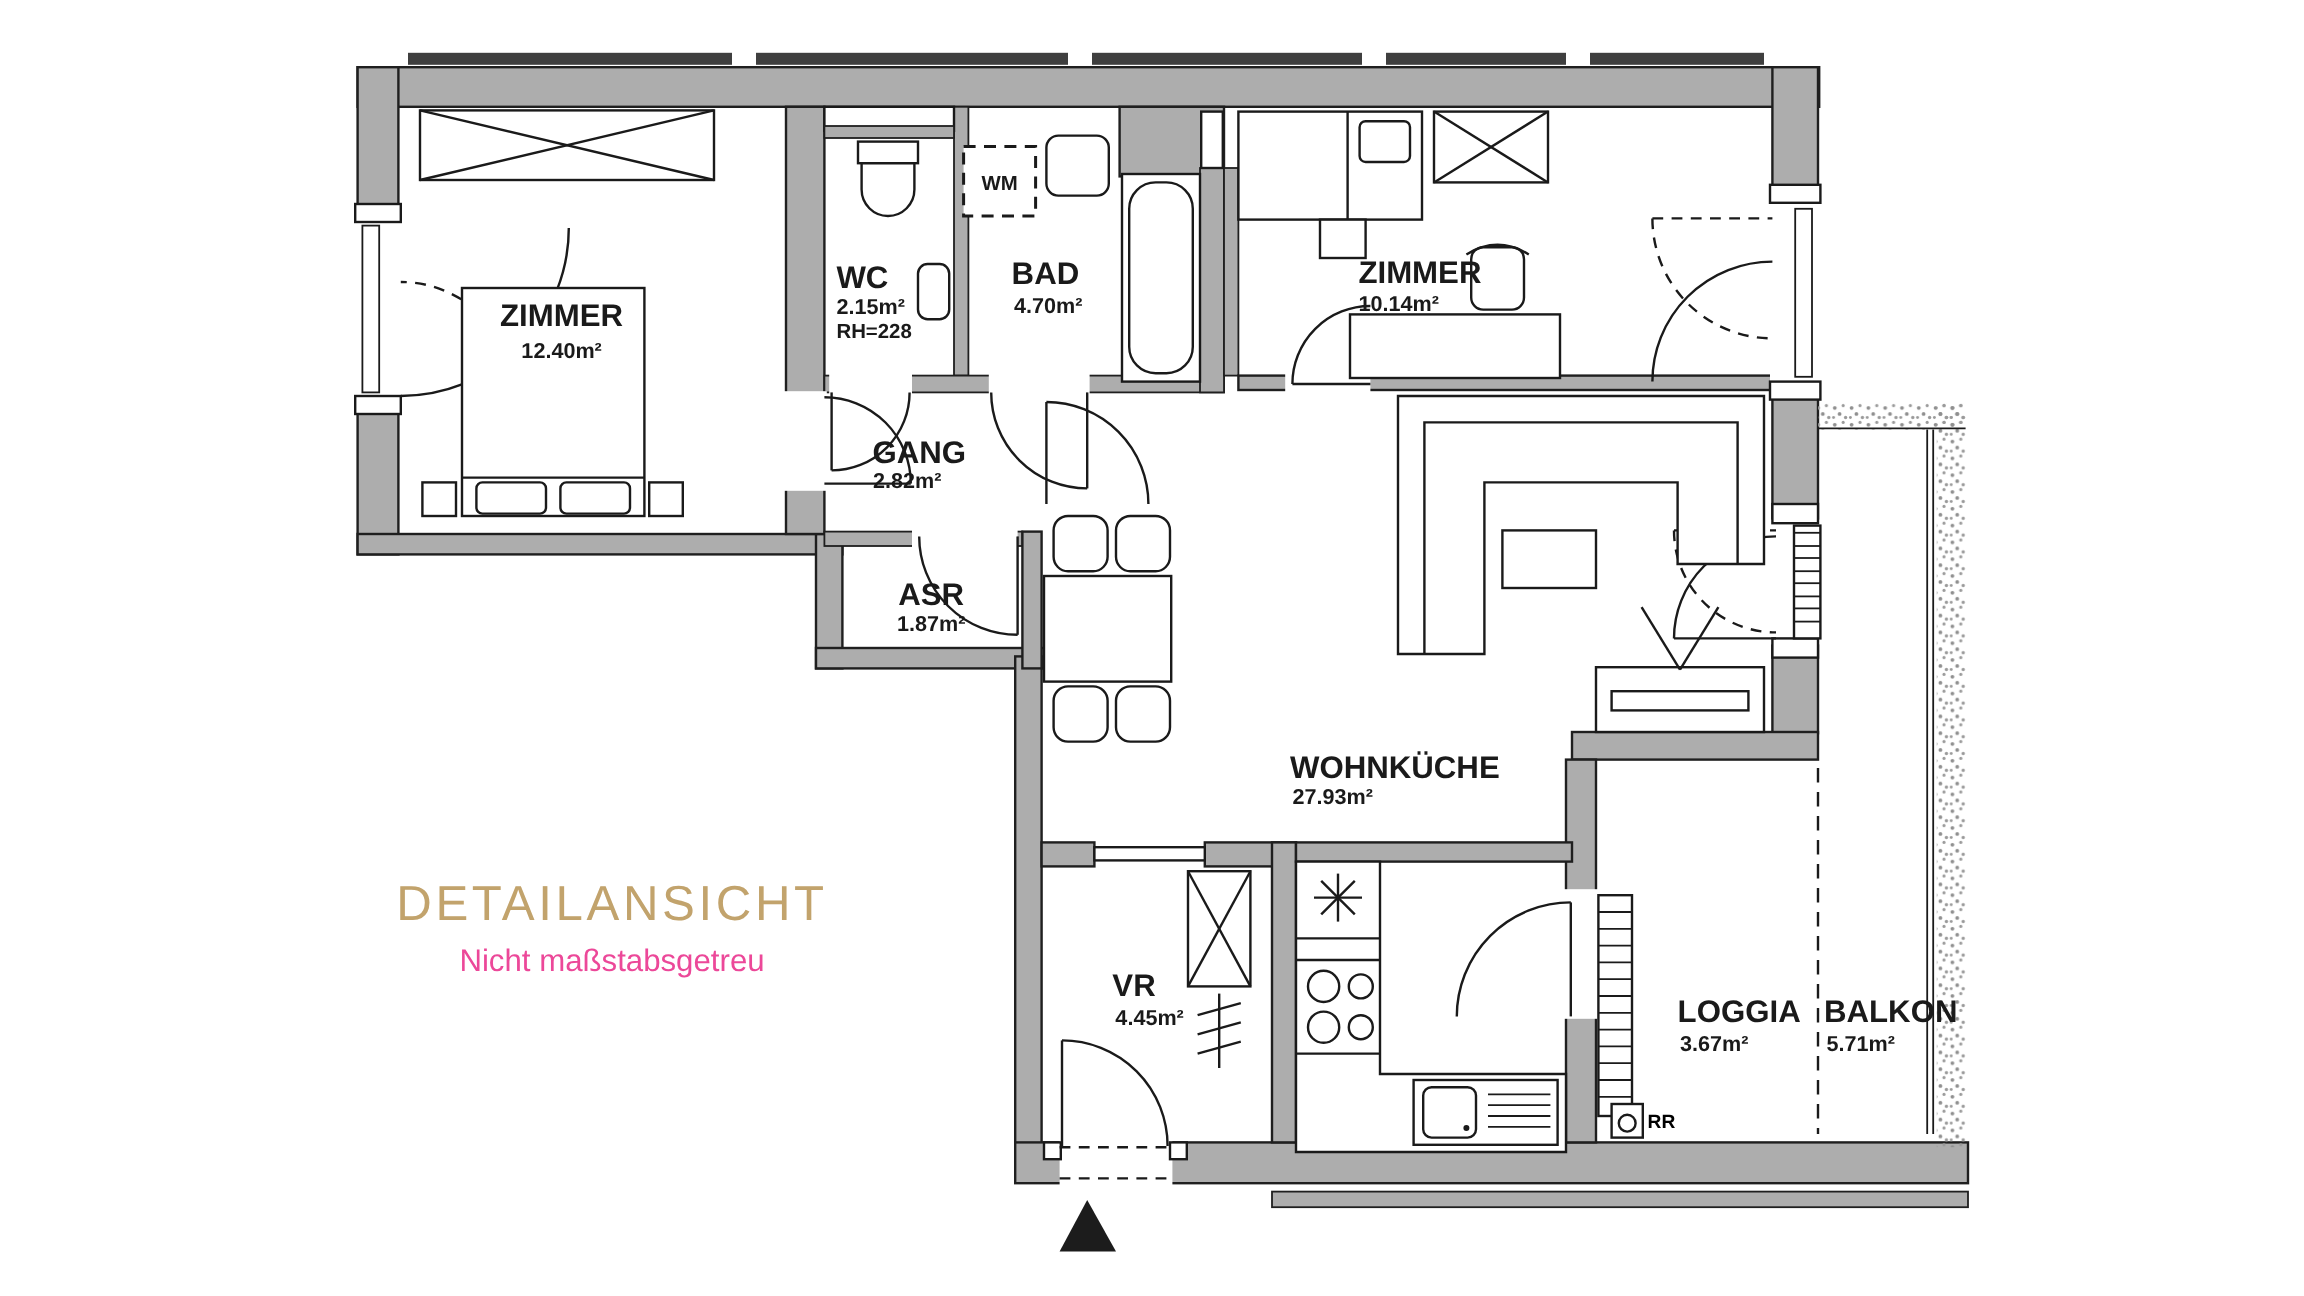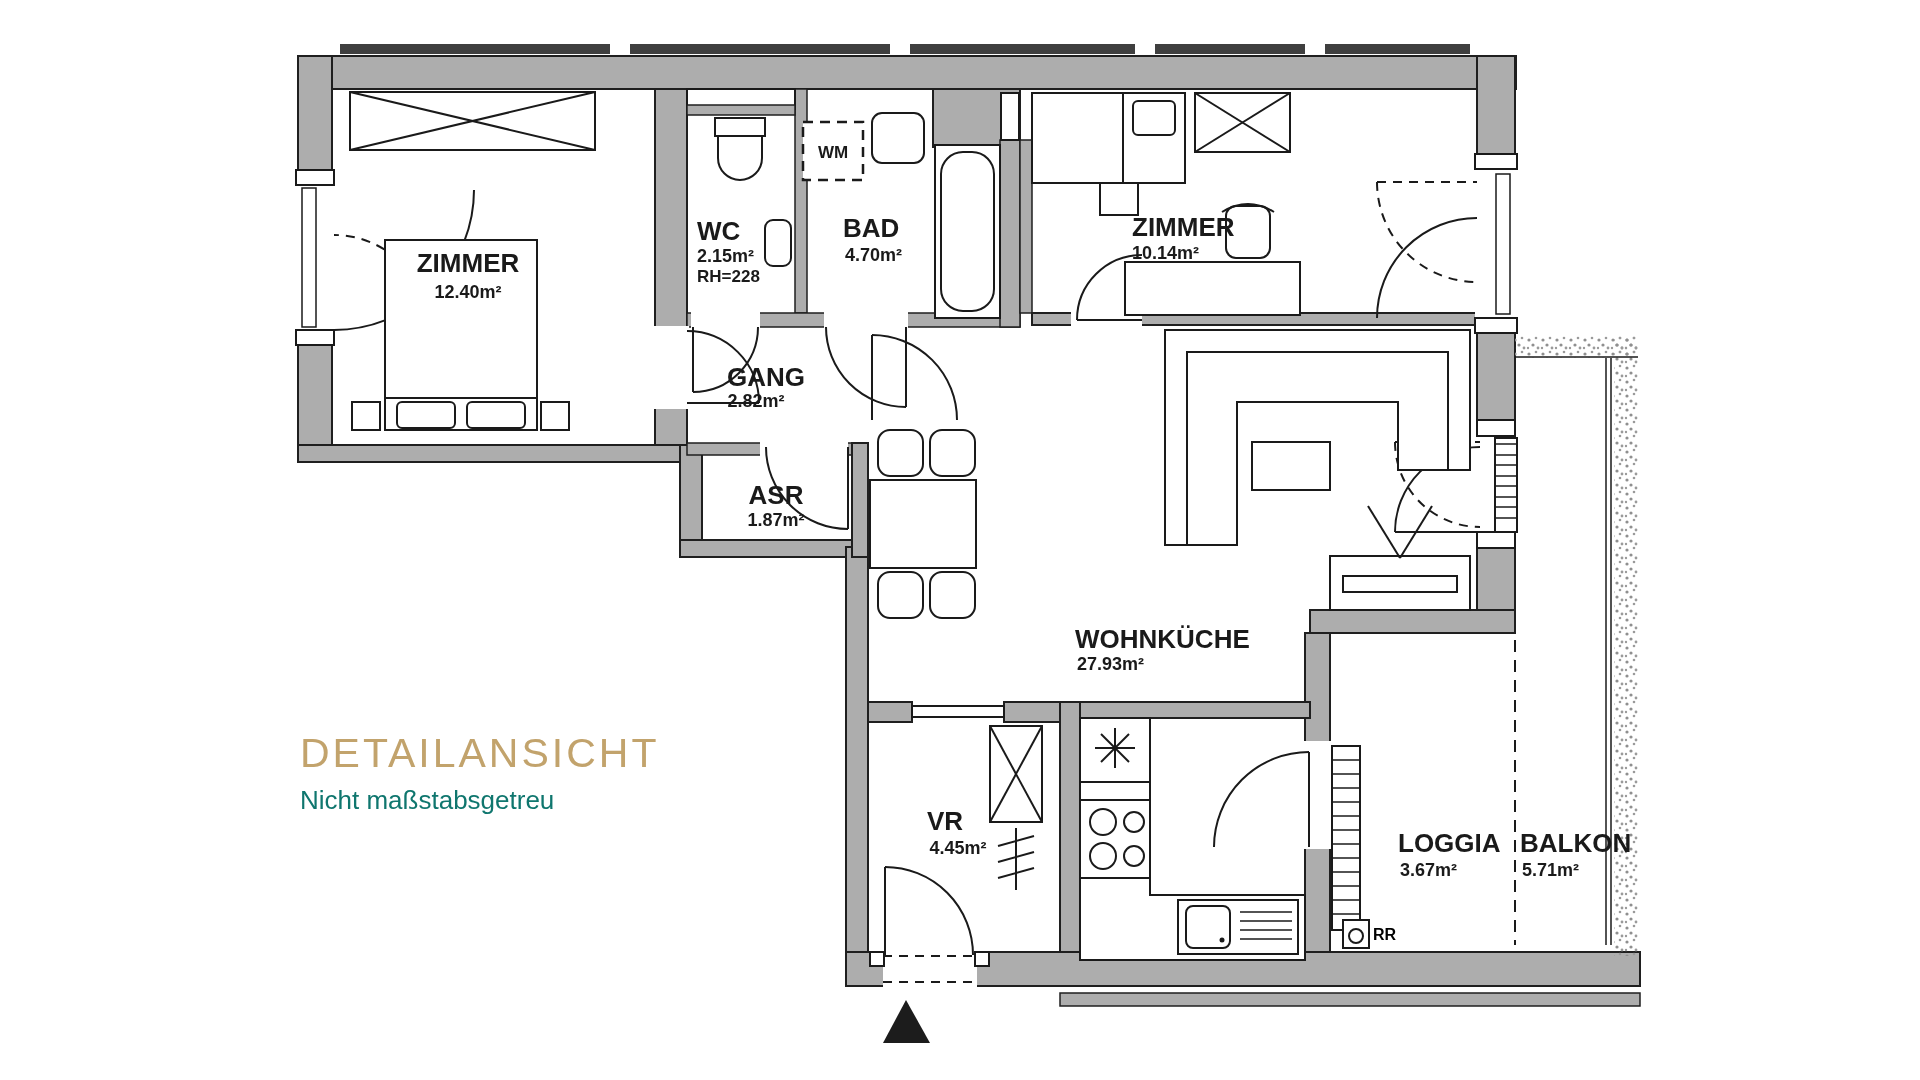--- a/index.html
+++ b/index.html
@@ -2,25 +2,25 @@
 <html><head>
 <meta charset="utf-8">
 <style>
   html,body{margin:0;padding:0;background:#ffffff;}
   .canvas{position:relative;width:1920px;height:1080px;background:#ffffff;overflow:hidden;
           font-family:"Liberation Sans",sans-serif;}
   .plan-svg{position:absolute;left:0;top:0;}
   .room-name{font-family:"Liberation Sans",sans-serif;font-size:26px;font-weight:700;fill:#1a1a1a;}
   .room-area{font-family:"Liberation Sans",sans-serif;font-size:18px;font-weight:700;fill:#1a1a1a;}
   .small-note{font-family:"Liberation Sans",sans-serif;font-size:17px;font-weight:700;fill:#1a1a1a;}
-  .title-block{position:absolute;left:300px;top:730px;width:420px;}
+  .title-block{position:absolute;left:300px;top:730px;width:420px;text-align:center;}
   .title-main{font-family:"Liberation Sans",sans-serif;font-size:41px;font-weight:400;
               letter-spacing:3px;color:#c2a36c;white-space:nowrap;}
   .title-sub{font-family:"Liberation Sans",sans-serif;font-size:26px;font-weight:400;
-             color:#0f766e;margin-top:8px;}
+             color:#ec4899;margin-top:8px;}
   .wall{fill:#adadad;stroke:#1f1f1f;stroke-width:2;}
   .wall-thin{fill:#adadad;stroke:#1f1f1f;stroke-width:1.5;}
   .open{fill:#ffffff;stroke:none;}
   .furn{fill:#ffffff;stroke:#1a1a1a;stroke-width:2;}
   .furnl{fill:none;stroke:#1a1a1a;stroke-width:2;}
   .thin{fill:none;stroke:#1a1a1a;stroke-width:1.5;}
   .arc{fill:none;stroke:#1a1a1a;stroke-width:2;}
   .arc-d{fill:none;stroke:#1a1a1a;stroke-width:2;stroke-dasharray:9 7;}
   .dashline{fill:none;stroke:#1a1a1a;stroke-width:2;stroke-dasharray:12 8;}
 </style>

